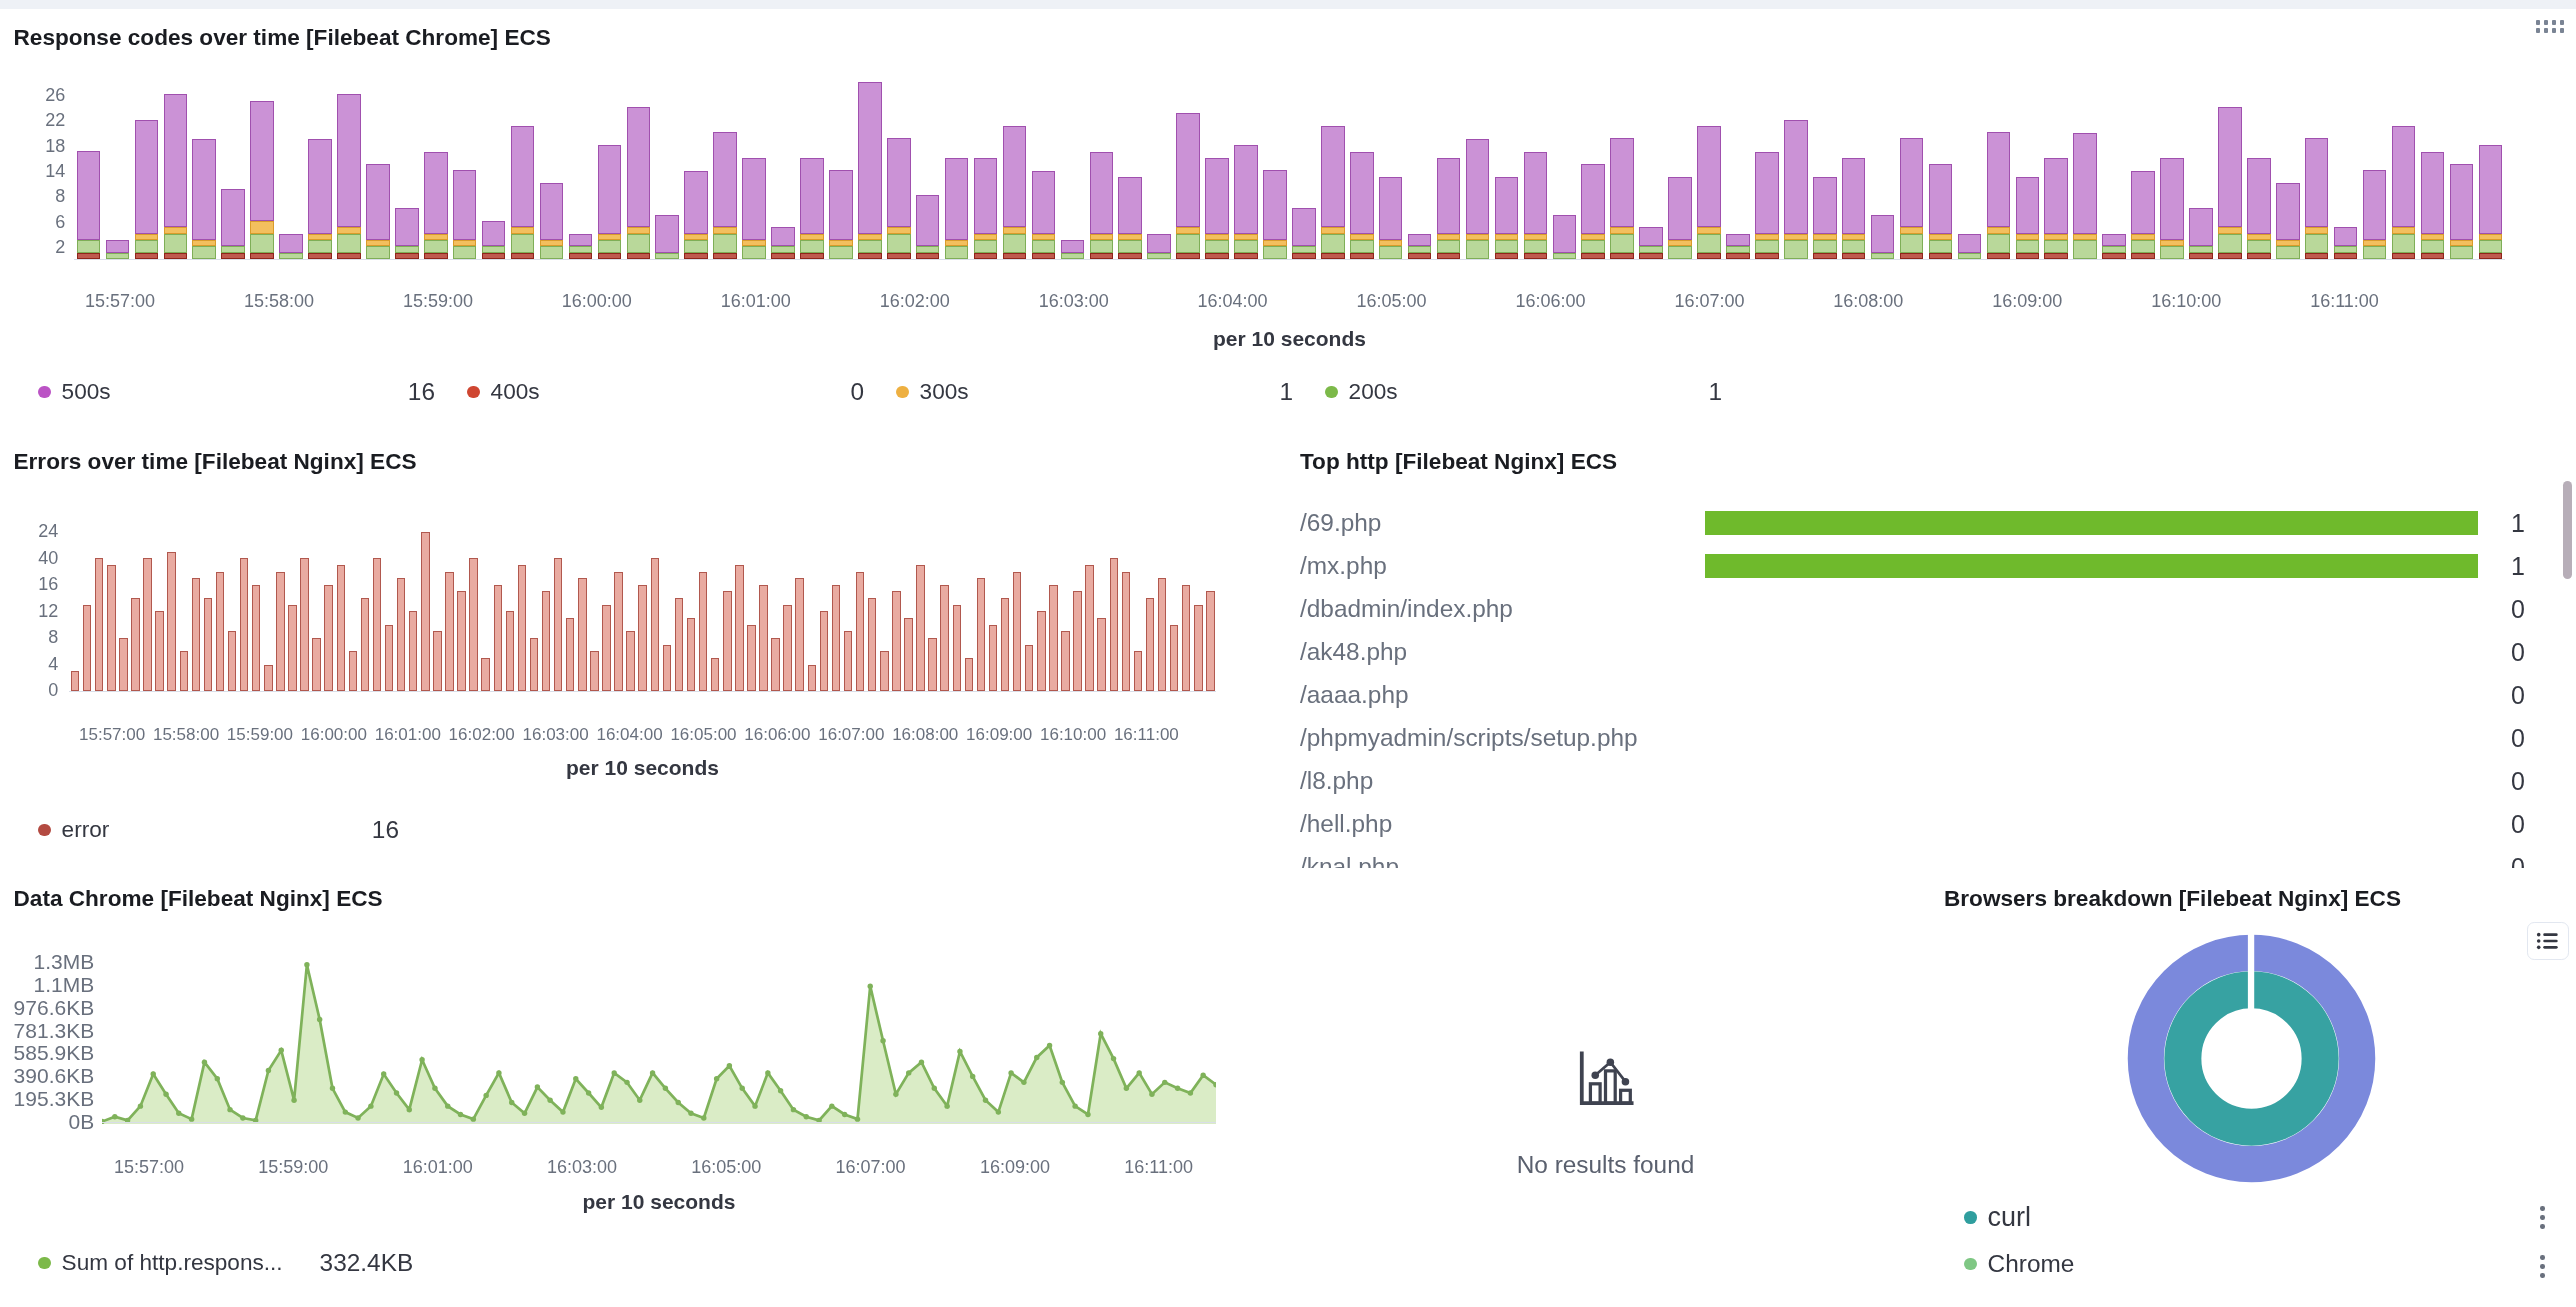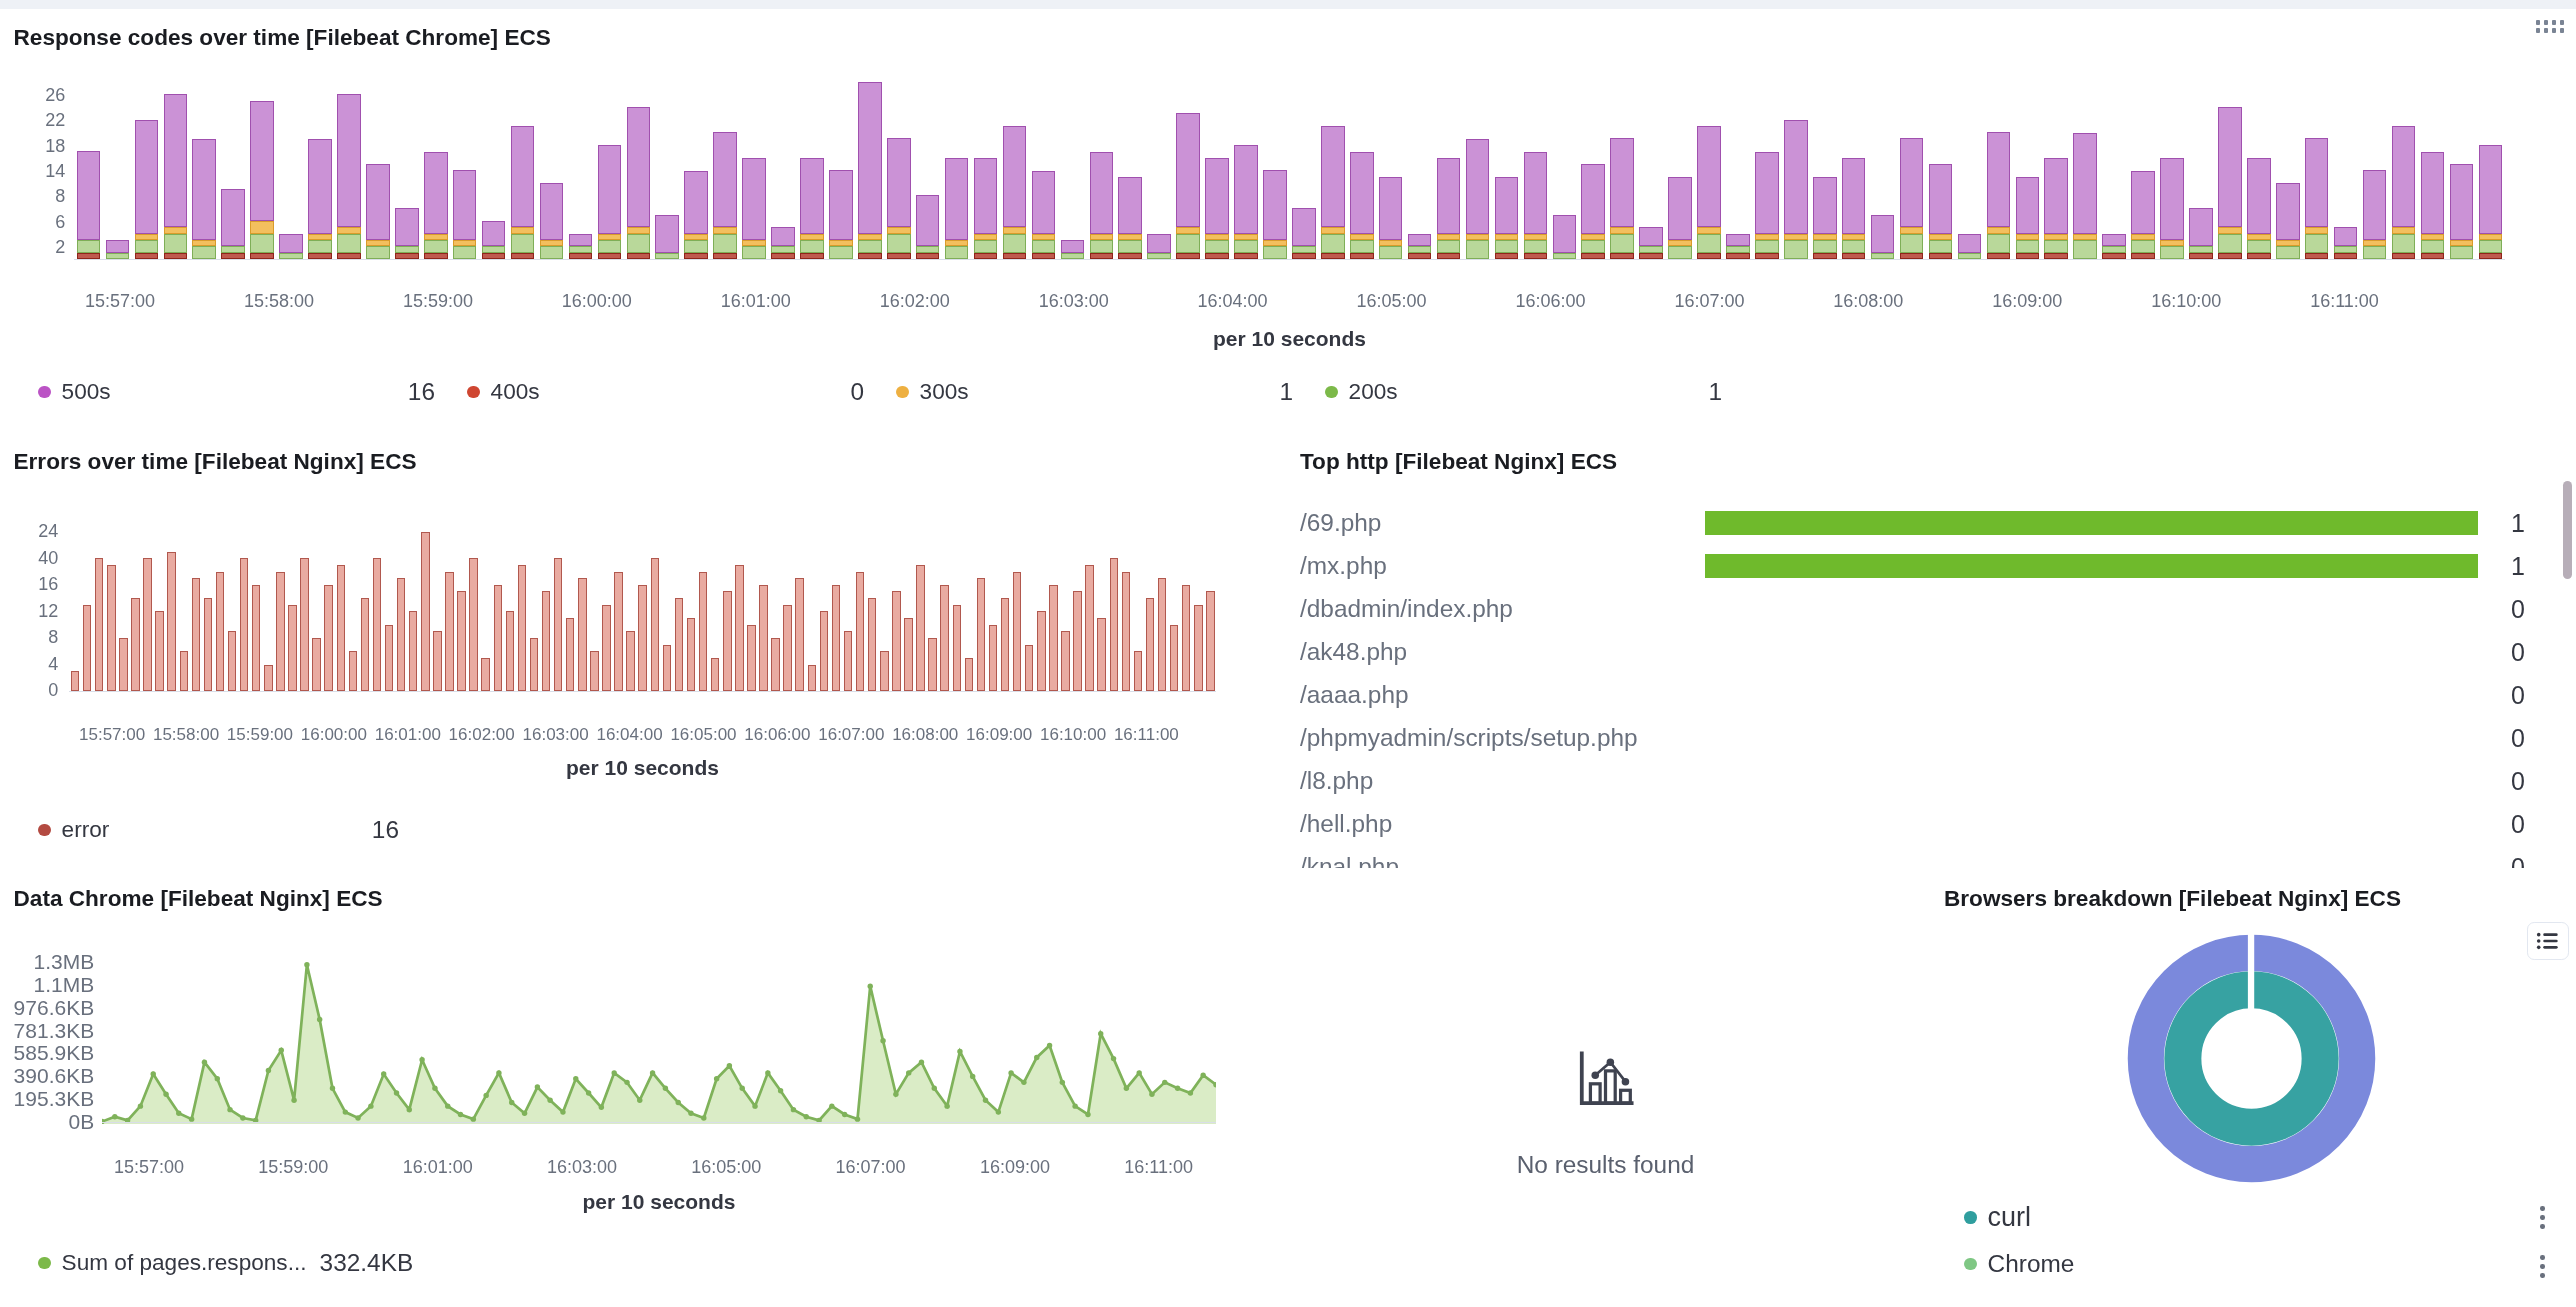--- a/index.html
+++ b/index.html
@@ -848,21 +848,21 @@
       <span>16:03:00</span>
       <span>16:05:00</span>
       <span>16:07:00</span>
       <span>16:09:00</span>
       <span>16:11:00</span>
     </div>
   <div class="axis-title" style="left:102px;top:322px;width:1114px">per 10 seconds</div>
   <div class="legend-row" style="left:38px;top:381px">
     <div class="legend-item">
       <span class="dot" style="background: rgb(124, 185, 73);"></span>
-      <span class="legend-label" style="width:258px">Sum of pages.respons...</span>
+      <span class="legend-label" style="width:258px">Sum of http.respons...</span>
       <span class="legend-value">332.4KB</span>
     </div>
   </div>
 </div>
 
 <div class="panel" style="left:1300px;top:868px;width:632px;height:440px">
   <svg width="69" height="69" viewBox="0 0 64 64" style="position:absolute;left:271px;top:177px">
     <path d="M10 6 V54 H58" stroke="#3f4350" stroke-width="3.5" fill="none"></path>
     <rect x="18" y="36" width="9" height="18" fill="none" stroke="#3f4350" stroke-width="3"></rect>
     <rect x="32" y="24" width="9" height="30" fill="none" stroke="#3f4350" stroke-width="3"></rect>

